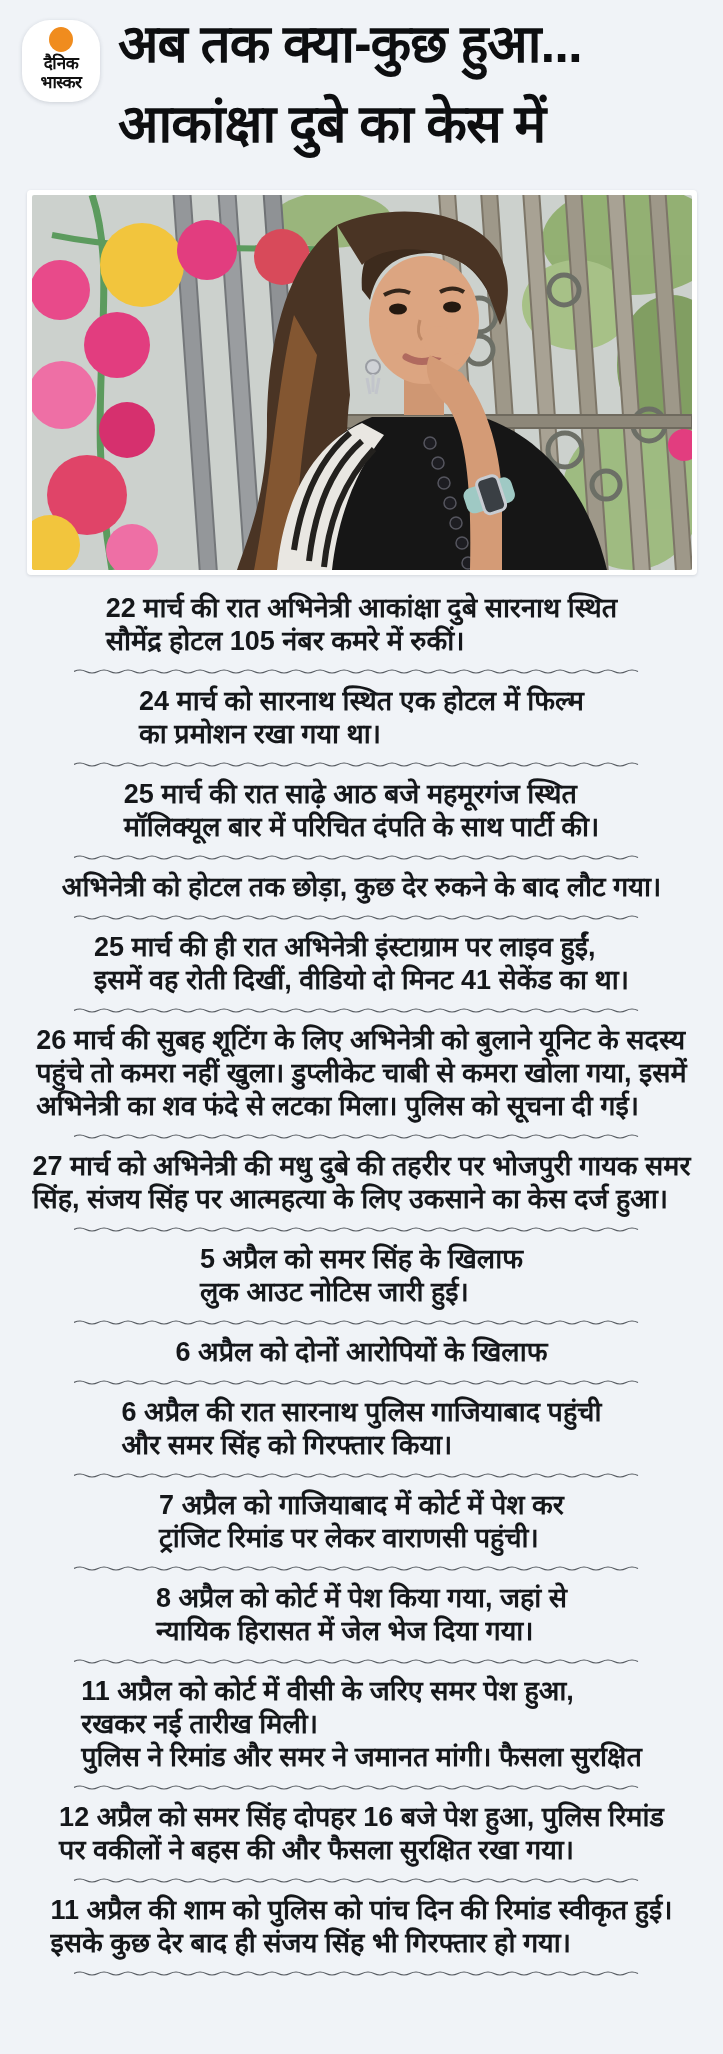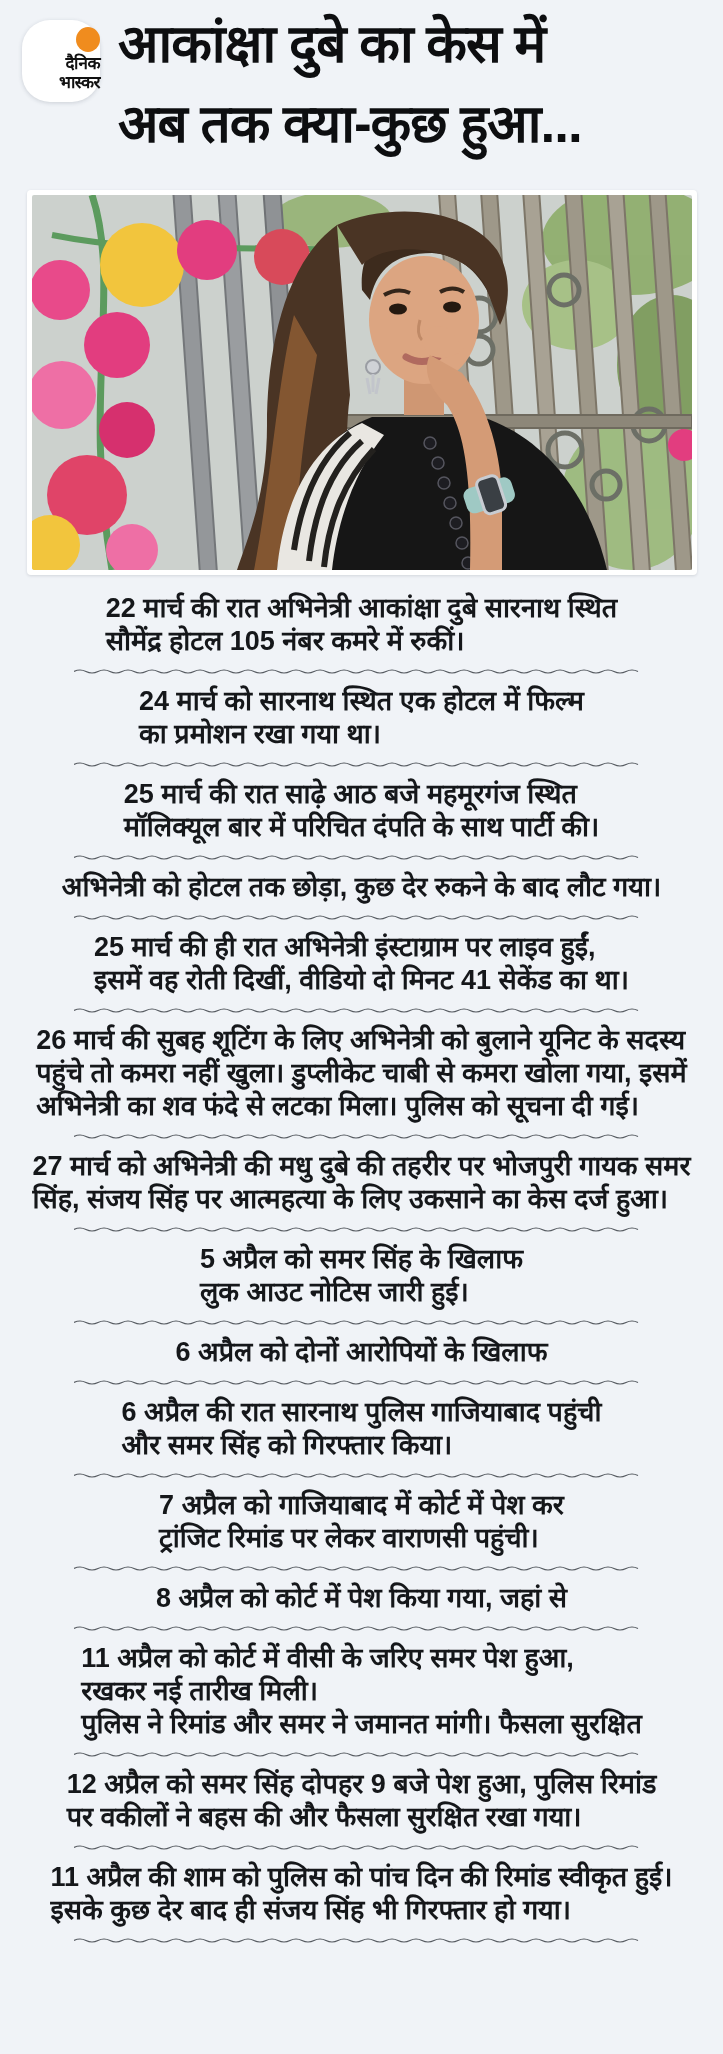--- a/index.html
+++ b/index.html
@@ -13,21 +13,21 @@
     background:var(--bg);
     font-family:"Liberation Sans","DejaVu Sans",sans-serif;
     color:var(--text);
   }
   
   .header{position:relative; height:186px;}
   .logo{
     position:absolute; left:22px; top:20px; width:78px; height:82px;
     background:var(--panel); border-radius:28px;
     box-shadow:0 1px 4px rgba(40,50,70,.18);
-    display:flex; flex-direction:column; align-items:flex-end; justify-content:flex-start;
+    display:flex; flex-direction:column; align-items:center; justify-content:flex-start;
     padding-top:7px;
   }
   .sun{width:24px;height:25px;border-radius:50%;background:var(--orange);margin-bottom:2px;}
   .logo-line{
     font-weight:900; font-size:17px; line-height:19px; color:#111;
     letter-spacing:-.5px; white-space:nowrap;
   }
   .title{
     position:absolute; left:118px; top:4px; width:600px;
     font-weight:800; color:var(--title); letter-spacing:-1px;
@@ -57,22 +57,22 @@
 
 <div class="page">
 
   <header class="header">
     <div class="logo">
       <span class="sun"></span>
       <span class="logo-line">दैनिक</span>
       <span class="logo-line">भास्कर</span>
     </div>
     <h1 class="title">
+      <span>अब तक क्या-कुछ हुआ...</span>
       <span>आकांक्षा दुबे का केस में</span>
-      <span>अब तक क्या-कुछ हुआ...</span>
     </h1>
   </header>
 
   <figure class="photo">
     <svg viewBox="0 0 660 375" preserveAspectRatio="none">
 
       <rect x="0" y="0" width="660" height="375" fill="#ccd1cd"></rect>
 
       <g opacity="0.95">
         <ellipse cx="600" cy="45" rx="90" ry="55" fill="#8fae6e"></ellipse>
@@ -240,34 +240,35 @@
       </svg>
       <div class="event">
         <div class="line">7 अप्रैल को गाजियाबाद में कोर्ट में पेश कर</div>
         <div class="line">ट्रांजिट रिमांड पर लेकर वाराणसी पहुंची।</div>
       </div>
       <svg viewBox="0 0 576 7" class="separator">
         <path d="M0 3.5 q6 -3 12 0 t12 0 t12 0 t12 0 t12 0 t12 0 t12 0 t12 0 t12 0 t12 0 t12 0 t12 0 t12 0 t12 0 t12 0 t12 0 t12 0 t12 0 t12 0 t12 0 t12 0 t12 0 t12 0 t12 0 t12 0 t12 0 t12 0 t12 0 t12 0 t12 0 t12 0 t12 0 t12 0 t12 0 t12 0 t12 0 t12 0 t12 0 t12 0 t12 0 t12 0 t12 0 t12 0 t12 0 t12 0 t12 0 t12 0" fill="none" stroke="var(--sep)" stroke-width="1.2"></path>
       </svg>
       <div class="event">
         <div class="line">8 अप्रैल को कोर्ट में पेश किया गया, जहां से</div>
+        <div class="line">न्यायिक हिरासत में जेल भेज दिया गया।</div>
       </div>
       <svg viewBox="0 0 576 7" class="separator">
         <path d="M0 3.5 q6 -3 12 0 t12 0 t12 0 t12 0 t12 0 t12 0 t12 0 t12 0 t12 0 t12 0 t12 0 t12 0 t12 0 t12 0 t12 0 t12 0 t12 0 t12 0 t12 0 t12 0 t12 0 t12 0 t12 0 t12 0 t12 0 t12 0 t12 0 t12 0 t12 0 t12 0 t12 0 t12 0 t12 0 t12 0 t12 0 t12 0 t12 0 t12 0 t12 0 t12 0 t12 0 t12 0 t12 0 t12 0 t12 0 t12 0 t12 0" fill="none" stroke="var(--sep)" stroke-width="1.2"></path>
       </svg>
       <div class="event">
         <div class="line">11 अप्रैल को कोर्ट में वीसी के जरिए समर पेश हुआ,</div>
         <div class="line">रखकर नई तारीख मिली।</div>
         <div class="line">पुलिस ने रिमांड और समर ने जमानत मांगी। फैसला सुरक्षित</div>
       </div>
       <svg viewBox="0 0 576 7" class="separator">
         <path d="M0 3.5 q6 -3 12 0 t12 0 t12 0 t12 0 t12 0 t12 0 t12 0 t12 0 t12 0 t12 0 t12 0 t12 0 t12 0 t12 0 t12 0 t12 0 t12 0 t12 0 t12 0 t12 0 t12 0 t12 0 t12 0 t12 0 t12 0 t12 0 t12 0 t12 0 t12 0 t12 0 t12 0 t12 0 t12 0 t12 0 t12 0 t12 0 t12 0 t12 0 t12 0 t12 0 t12 0 t12 0 t12 0 t12 0 t12 0 t12 0 t12 0" fill="none" stroke="var(--sep)" stroke-width="1.2"></path>
       </svg>
       <div class="event">
-        <div class="line">12 अप्रैल को समर सिंह दोपहर 9 बजे पेश हुआ, पुलिस रिमांड</div>
+        <div class="line">12 अप्रैल को समर सिंह दोपहर 16 बजे पेश हुआ, पुलिस रिमांड</div>
         <div class="line">पर वकीलों ने बहस की और फैसला सुरक्षित रखा गया।</div>
       </div>
       <svg viewBox="0 0 576 7" class="separator">
         <path d="M0 3.5 q6 -3 12 0 t12 0 t12 0 t12 0 t12 0 t12 0 t12 0 t12 0 t12 0 t12 0 t12 0 t12 0 t12 0 t12 0 t12 0 t12 0 t12 0 t12 0 t12 0 t12 0 t12 0 t12 0 t12 0 t12 0 t12 0 t12 0 t12 0 t12 0 t12 0 t12 0 t12 0 t12 0 t12 0 t12 0 t12 0 t12 0 t12 0 t12 0 t12 0 t12 0 t12 0 t12 0 t12 0 t12 0 t12 0 t12 0 t12 0" fill="none" stroke="var(--sep)" stroke-width="1.2"></path>
       </svg>
       <div class="event">
         <div class="line">11 अप्रैल की शाम को पुलिस को पांच दिन की रिमांड स्वीकृत हुई।</div>
         <div class="line">इसके कुछ देर बाद ही संजय सिंह भी गिरफ्तार हो गया।</div>
       </div>
       <svg viewBox="0 0 576 7" class="separator">

